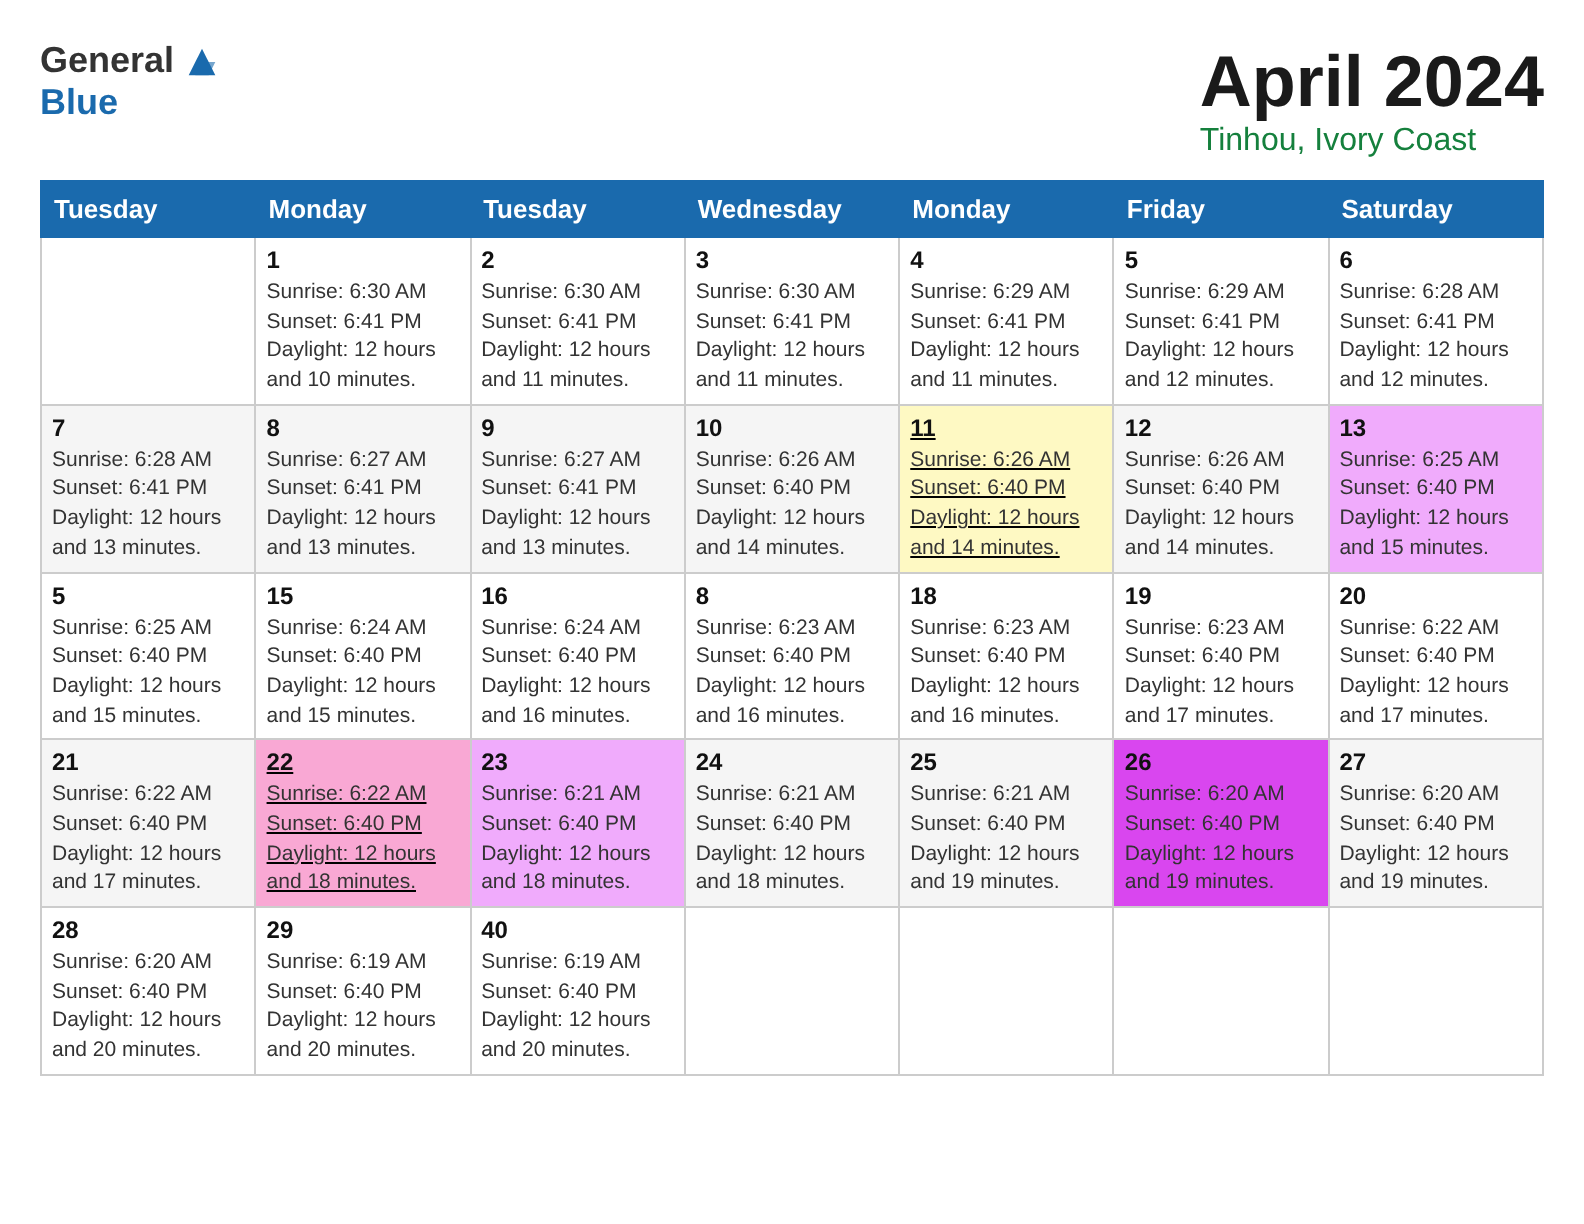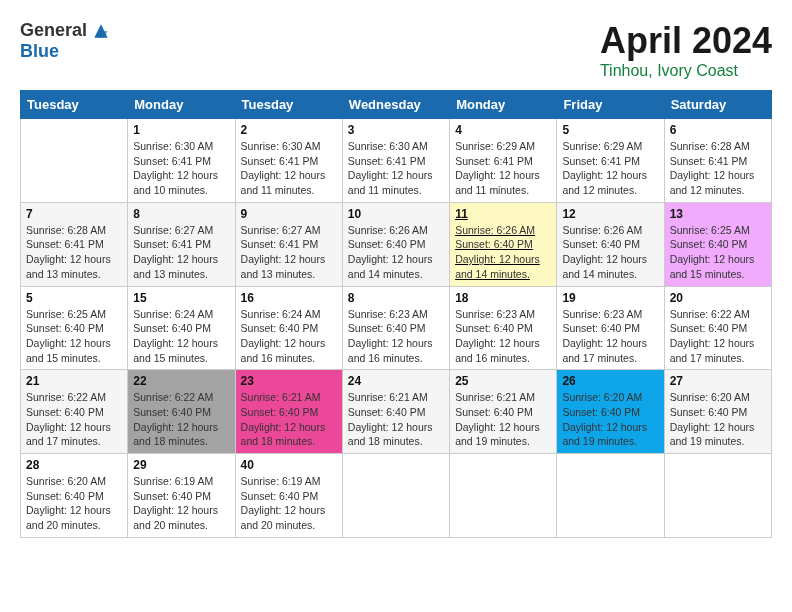--- a/index.html
+++ b/index.html
@@ -275,49 +275,49 @@
         </td>
       </tr>
       <tr style="background: rgb(245, 245, 245);">
         <td style="background: rgb(245, 245, 245);">
           <div class="day-number">21</div>
           <div class="day-info" style="white-space: pre-line;">Sunrise: 6:22 AM
 Sunset: 6:40 PM
 Daylight: 12 hours
 and 17 minutes.</div>
         </td>
-        <td style="background: #a3a3a3;">
+        <td style="background: #f9a8d4; text-decoration: underline;">
           <div class="day-number">22</div>
           <div class="day-info" style="white-space: pre-line;">Sunrise: 6:22 AM
 Sunset: 6:40 PM
 Daylight: 12 hours
 and 18 minutes.</div>
         </td>
-        <td style="background: #ec4899;">
+        <td style="background: #f0abfc;">
           <div class="day-number">23</div>
           <div class="day-info" style="white-space: pre-line;">Sunrise: 6:21 AM
 Sunset: 6:40 PM
 Daylight: 12 hours
 and 18 minutes.</div>
         </td>
         <td style="background: rgb(245, 245, 245);">
           <div class="day-number">24</div>
           <div class="day-info" style="white-space: pre-line;">Sunrise: 6:21 AM
 Sunset: 6:40 PM
 Daylight: 12 hours
 and 18 minutes.</div>
         </td>
         <td style="background: rgb(245, 245, 245);">
           <div class="day-number">25</div>
           <div class="day-info" style="white-space: pre-line;">Sunrise: 6:21 AM
 Sunset: 6:40 PM
 Daylight: 12 hours
 and 19 minutes.</div>
         </td>
-        <td style="background: #0ea5e9; margin-left: 20px;">
+        <td style="background: #d946ef; margin-left: 20px;">
           <div class="day-number">26</div>
           <div class="day-info" style="white-space: pre-line;">Sunrise: 6:20 AM
 Sunset: 6:40 PM
 Daylight: 12 hours
 and 19 minutes.</div>
         </td>
         <td style="background: rgb(245, 245, 245);">
           <div class="day-number">27</div>
           <div class="day-info" style="white-space: pre-line;">Sunrise: 6:20 AM
 Sunset: 6:40 PM

